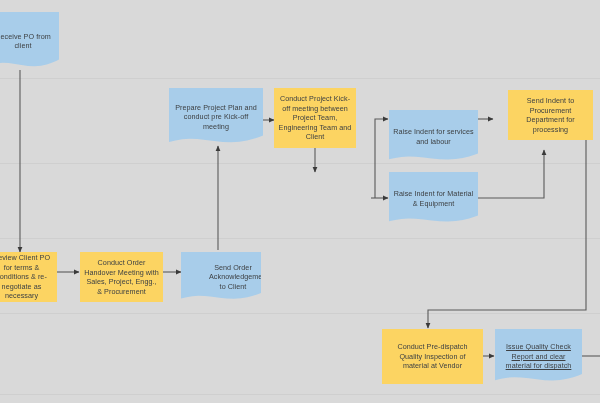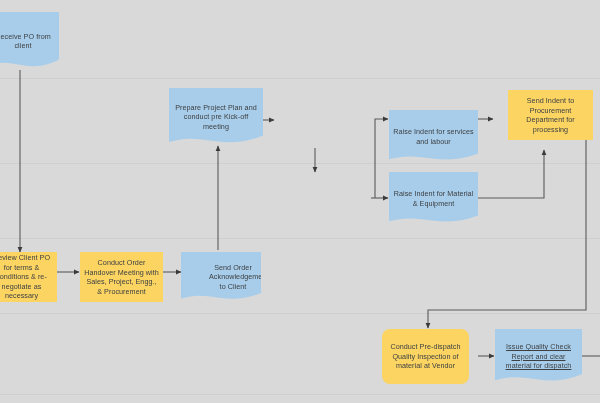--- a/index.html
+++ b/index.html
@@ -91,20 +91,23 @@
   </svg>
 
   <div class="node blue" style="left:-13px;top:12px;width:72px;height:58px;">
     <span class="lbl">Receive PO from client</span>
   </div>
 
   <div class="node blue" style="left:169px;top:88px;width:94px;height:58px;">
     <span class="lbl">Prepare Project Plan and conduct pre Kick-off meeting</span>
   </div>
 
+  <div class="node yellow" style="left:274px;top:88px;width:82px;height:60px;">
+    <span class="lbl">Conduct Project Kick-off meeting between Project Team, Engineering Team and Client</span>
+  </div>
 
   <div class="node blue" style="left:389px;top:90px;width:89px;height:53px;margin-top:20px;">
     <span class="lbl">Raise Indent for services and labour</span>
   </div>
 
   <div class="node yellow" style="left:508px;top:90px;width:85px;height:50px;">
     <span class="lbl">Send Indent to Procurement Department for processing</span>
   </div>
 
 
@@ -117,21 +120,21 @@
   </div>
 
   <div class="node yellow" style="left:80px;top:252px;width:83px;height:50px;">
     <span class="lbl">Conduct Order Handover Meeting with Sales, Project, Engg., &amp; Procurement</span>
   </div>
 
   <div class="node blue" style="left:181px;top:252px;width:80px;height:50px;padding-left:28px;">
     <span class="lbl">Send Order Acknowledgement to Client</span>
   </div>
 
-  <div class="node yellow" style="left:382px;top:329px;width:87px;height:55px;border-radius:8px;">
+  <div class="node yellow" style="left:382px;top:329px;width:101px;height:55px;">
     <span class="lbl">Conduct Pre-dispatch Quality Inspection of material at Vendor</span>
   </div>
 
   <div class="node blue" style="left:495px;top:329px;width:87px;height:55px;text-decoration:underline;">
     <span class="lbl">Issue Quality Check Report and clear material for dispatch</span>
   </div>
 
 </div>
 
 </body></html>

